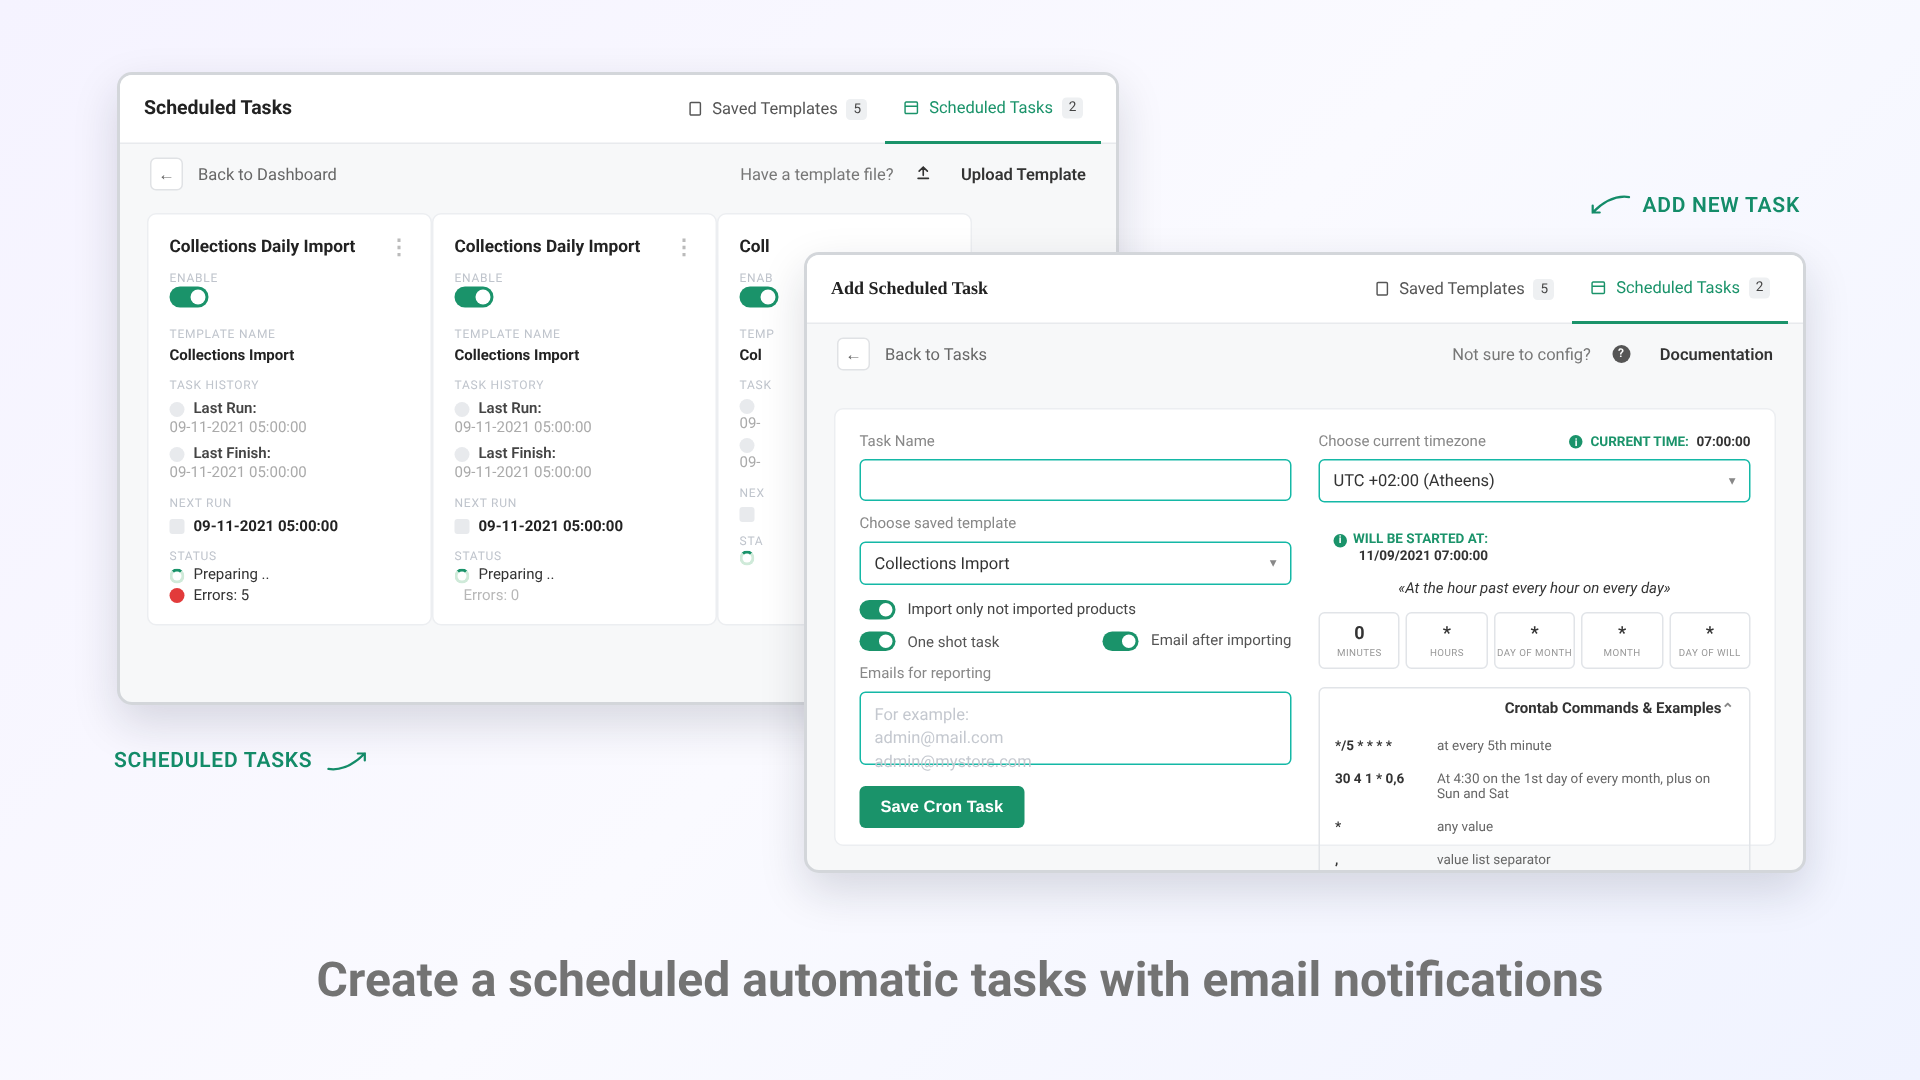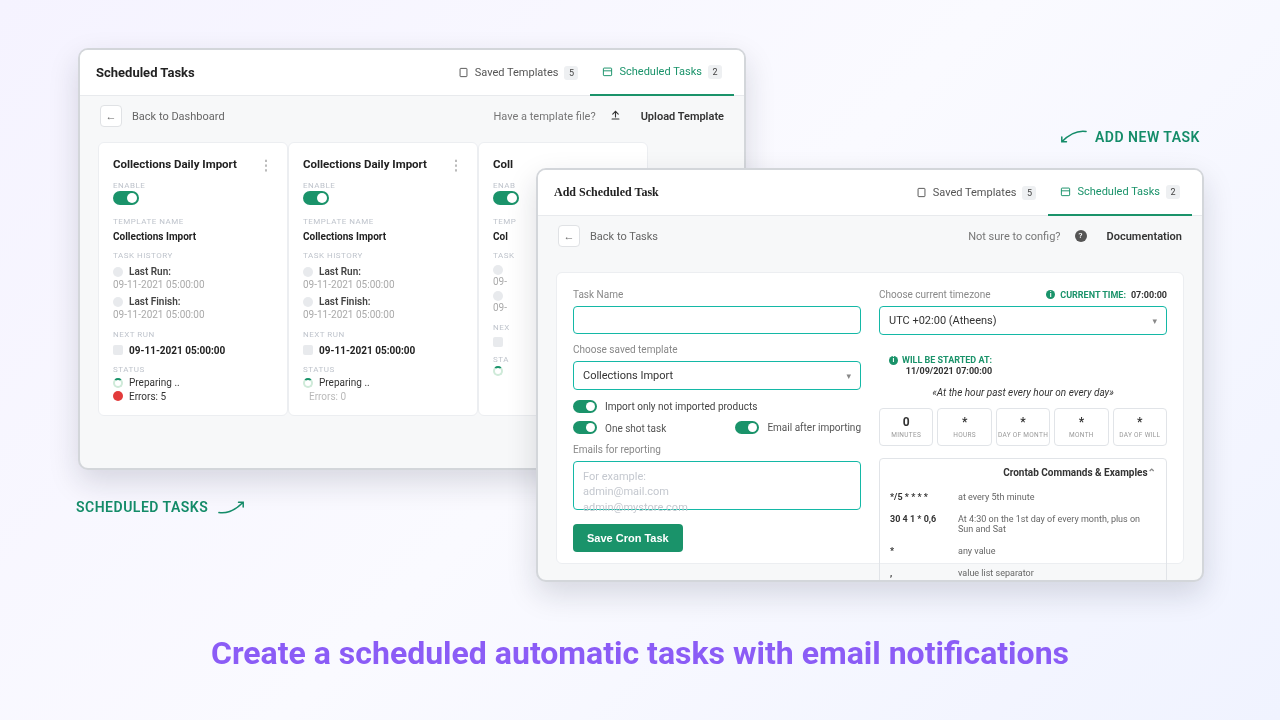--- a/index.html
+++ b/index.html
@@ -6,21 +6,21 @@
 body { font-family: -apple-system, BlinkMacSystemFont, "Segoe UI", Roboto, Helvetica, Arial, sans-serif; background: linear-gradient(135deg, #f5f3ff 0%, #fafaff 50%, #f0f3ff 100%); width: 1280px; height: 720px; position: relative; overflow: hidden; }
 
 
 .callout { position: absolute; color: #148c69; font-weight: 600; font-size: 14px; letter-spacing: .5px; }
 .callout-left { left: 76px; top: 498px; display: flex; align-items: center; gap: 10px; }
 .callout-left svg { width: 28px; height: 18px; }
 .callout-right { right: 80px; top: 128px; display: flex; align-items: center; gap: 8px; }
 .callout-right svg { width: 28px; height: 18px; }
 
 
-.tagline { position: absolute; bottom: 48px; left: 0; right: 0; text-align: center; font-size: 32px; font-weight: 700; color: #8b5cf6; }
+.tagline { position: absolute; bottom: 48px; left: 0; right: 0; text-align: center; font-size: 32px; font-weight: 700; color: #737373; }
 
 
 .window { position: absolute; background: #f7f8f9; border: 2px solid #d3d6da; border-radius: 10px; box-shadow: 0 12px 30px rgba(20,30,50,.15); overflow: hidden; }
 .win1 { left: 78px; top: 48px; width: 668px; height: 422px; }
 .win2 { left: 536px; top: 168px; width: 668px; height: 414px; }
 
 
 .winhdr { background: #fff; border-bottom: 1px solid #e8eaed; display: flex; align-items: center; justify-content: space-between; padding: 0 10px; height: 46px; }
 .hdr-title { font-size: 13px; font-weight: 700; color: #222; padding-left: 6px; }
 .tabs { display: flex; align-items: stretch; height: 46px; }

